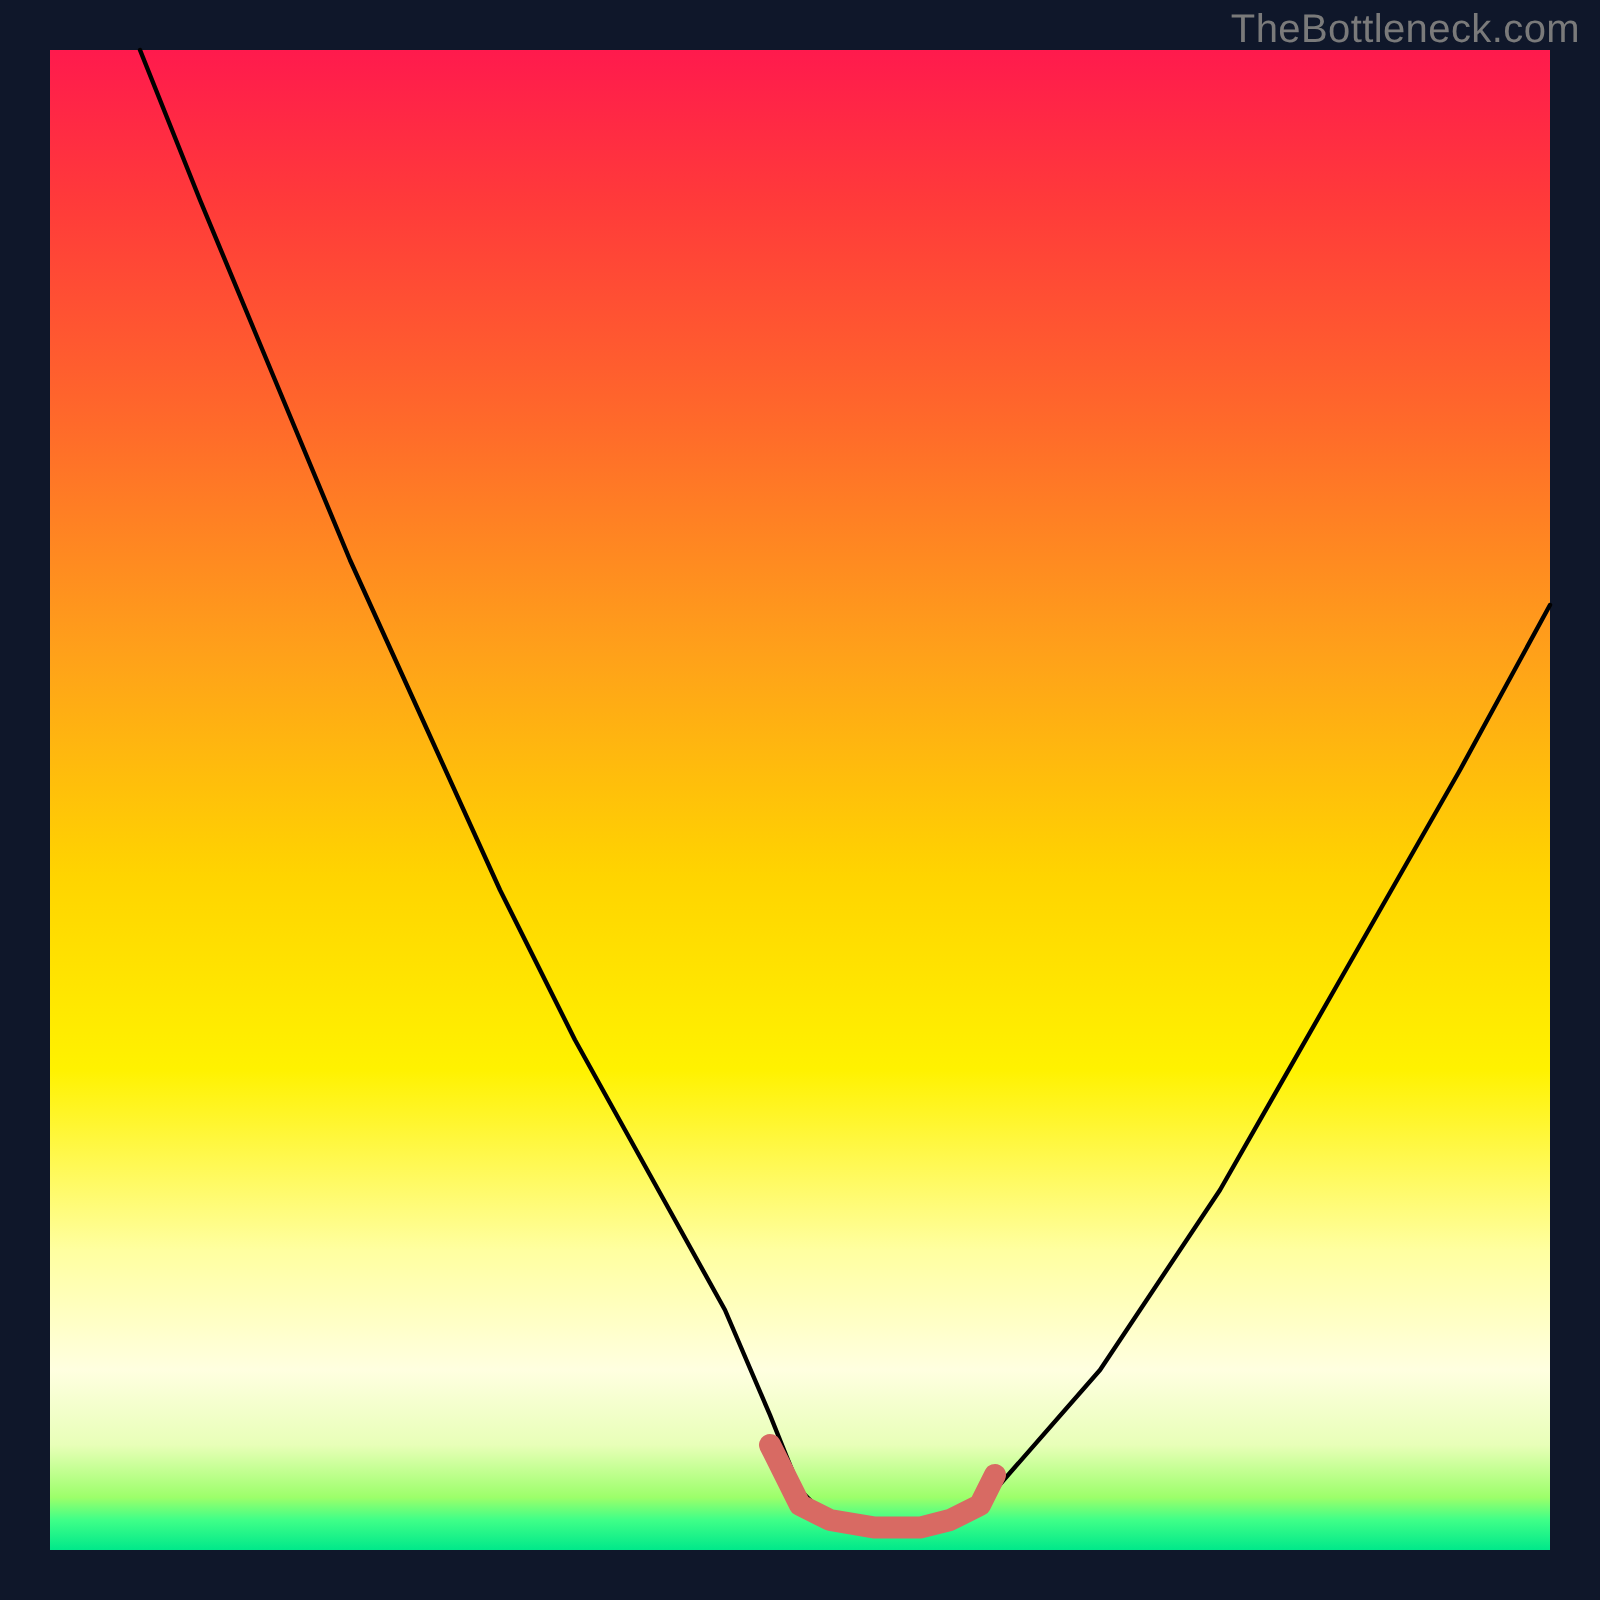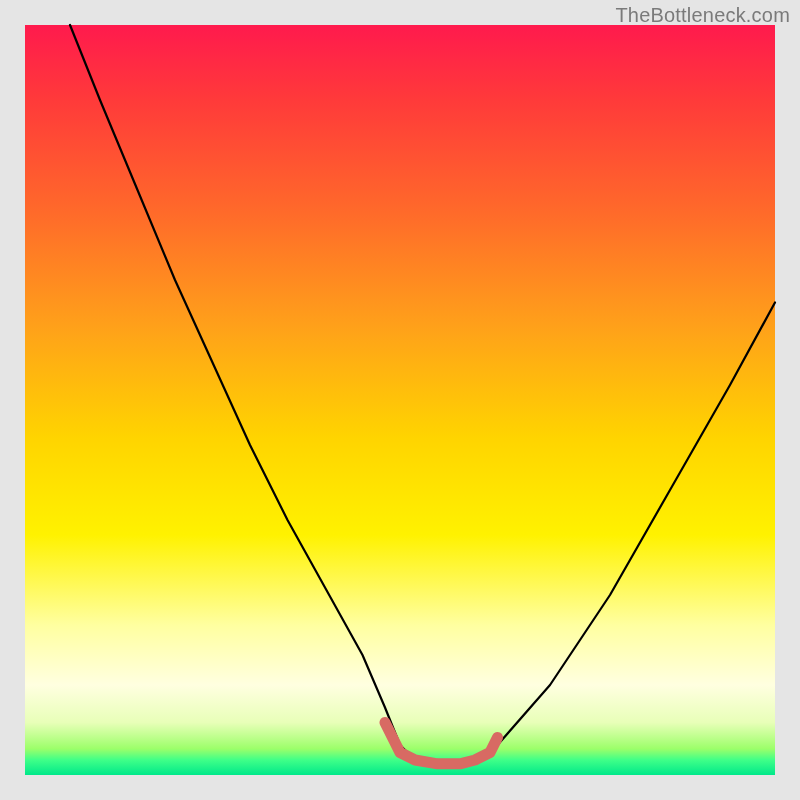--- a/index.html
+++ b/index.html
@@ -9,21 +9,21 @@
     height: 800px;
     background: #000;
     overflow: hidden;
   }
   .frame {
     position: absolute;
     left: 0;
     top: 0;
     width: 800px;
     height: 800px;
-    background: #e5e5e5;
+    background: #0f172a;
   }
   .plot {
     position: absolute;
     left: 25px;
     top: 25px;
     width: 750px;
     height: 750px;
     background: linear-gradient(to bottom,
       #ff1a4d 0%,
       #ff3a3a 10%,

